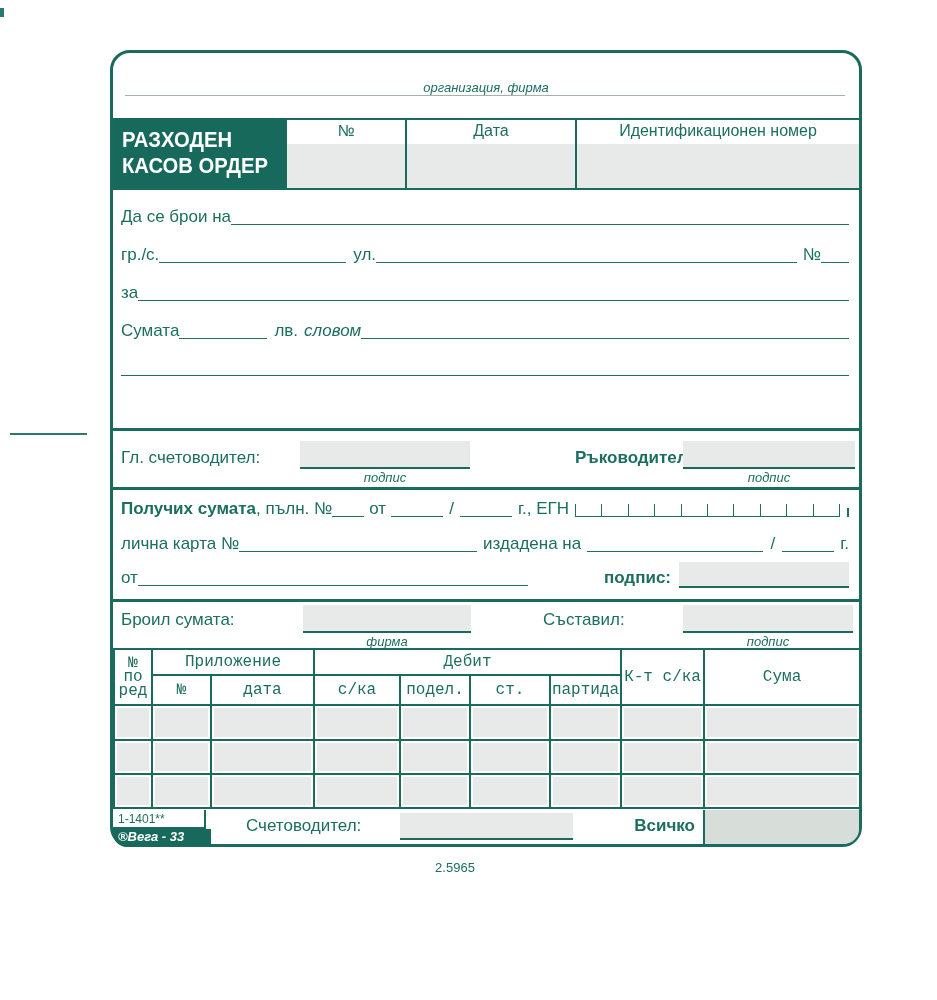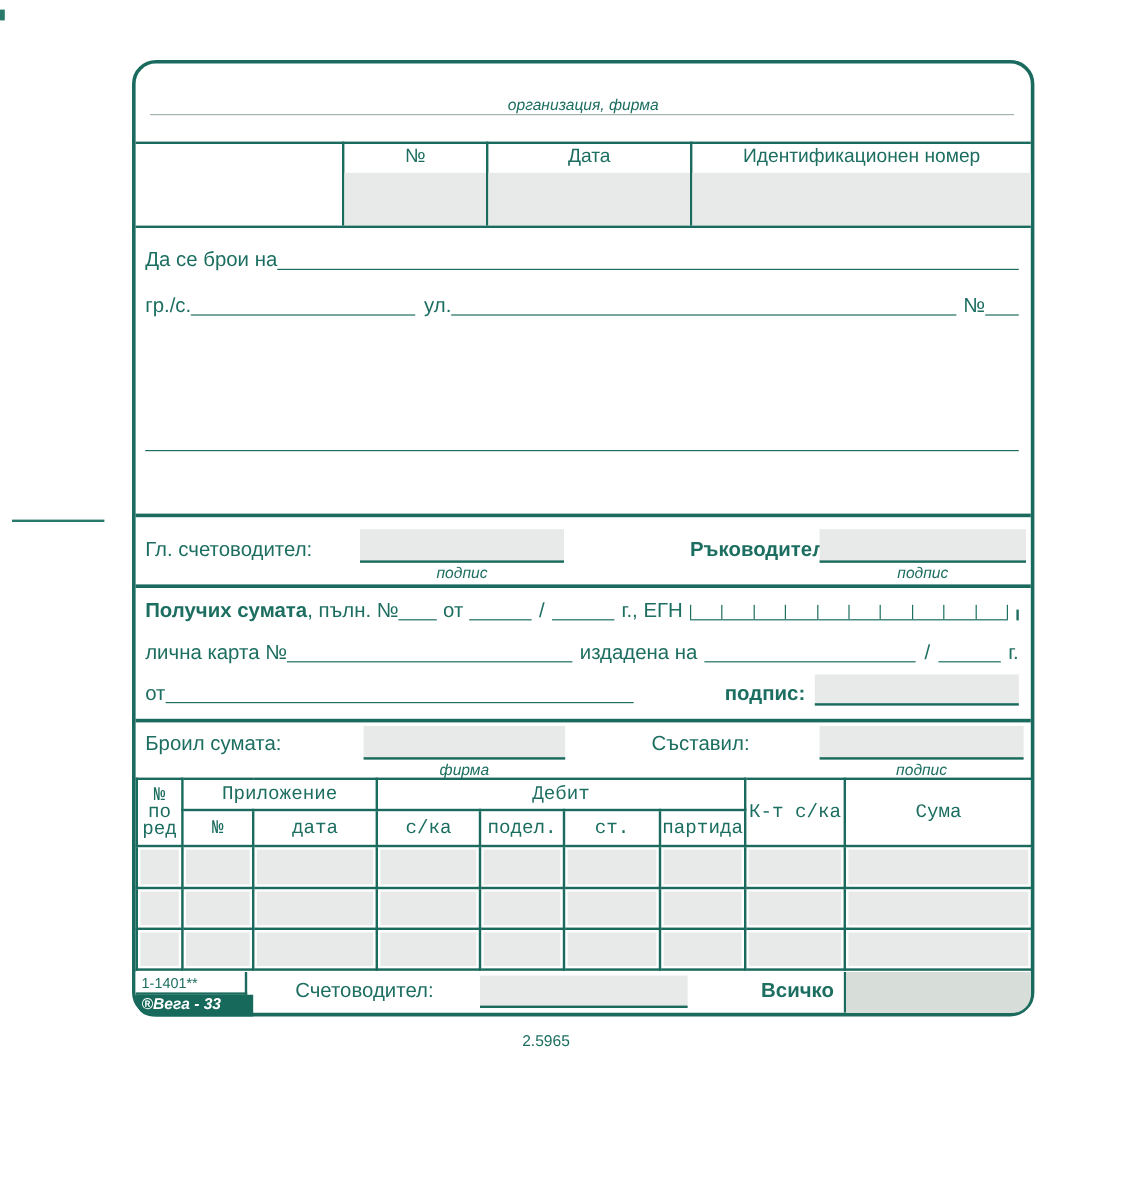--- a/index.html
+++ b/index.html
@@ -72,20 +72,24 @@
 
 <div class="edge-mark"></div>
 <div class="edge-line"></div>
 
 <div class="form">
 
   <div class="orgline"></div>
   <div class="abs cap" style="left:0;right:0;top:27px;">организация, фирма</div>
   <div class="hr" style="top:65px;height:2px;"></div>
 
+  <div class="titleblock">
+    <div class="tl">РАЗХОДЕН</div>
+    <div class="tl">КАСОВ ОРДЕР</div>
+  </div>
   <div class="hcol" style="left:172px;width:120px;">
     <div class="hname">№</div>
     <div class="hcell"></div>
   </div>
   <div class="hcol" style="left:292px;width:170px;">
     <div class="hname">Дата</div>
     <div class="hcell"></div>
   </div>
   <div class="hcol" style="left:462px;width:284px;">
     <div class="hname">Идентификационен номер</div>
@@ -97,20 +101,31 @@
     <span class="t">Да се брои на</span>
     <span class="ln fx"></span>
   </div>
   <div class="frow lbl" style="left:8px;right:10px;top:188px;">
     <span class="t">гр./с.</span>
     <span class="ln" style="width:187px;"></span>
     <span class="t" style="margin-left:7px;">ул.</span>
     <span class="ln fx"></span>
     <span class="t" style="margin-left:6px;">№</span>
     <span class="ln" style="width:28px;"></span>
+  </div>
+  <div class="frow lbl" style="left:8px;right:10px;top:226px;">
+    <span class="t">за</span>
+    <span class="ln fx"></span>
+  </div>
+  <div class="frow lbl" style="left:8px;right:10px;top:264px;">
+    <span class="t">Сумата</span>
+    <span class="ln" style="width:88px;"></span>
+    <span class="t" style="margin-left:7px;">лв.</span>
+    <span class="t it" style="margin-left:6px;">словом</span>
+    <span class="ln fx"></span>
   </div>
   <div class="abs ln" style="left:8px;right:10px;top:308px;"></div>
 
   <div class="hr" style="top:375px;height:3px;"></div>
 
   <div class="abs lbl" style="left:8px;top:395px;">Гл. счетоводител:</div>
   <div class="abs sbox" style="left:187px;top:388px;width:170px;height:26px;"></div>
   <div class="abs cap" style="left:187px;top:417px;width:170px;">подпис</div>
   <div class="abs lbl b" style="left:462px;top:395px;">Ръководител:</div>
   <div class="abs sbox" style="left:570px;top:388px;width:172px;height:26px;"></div>

